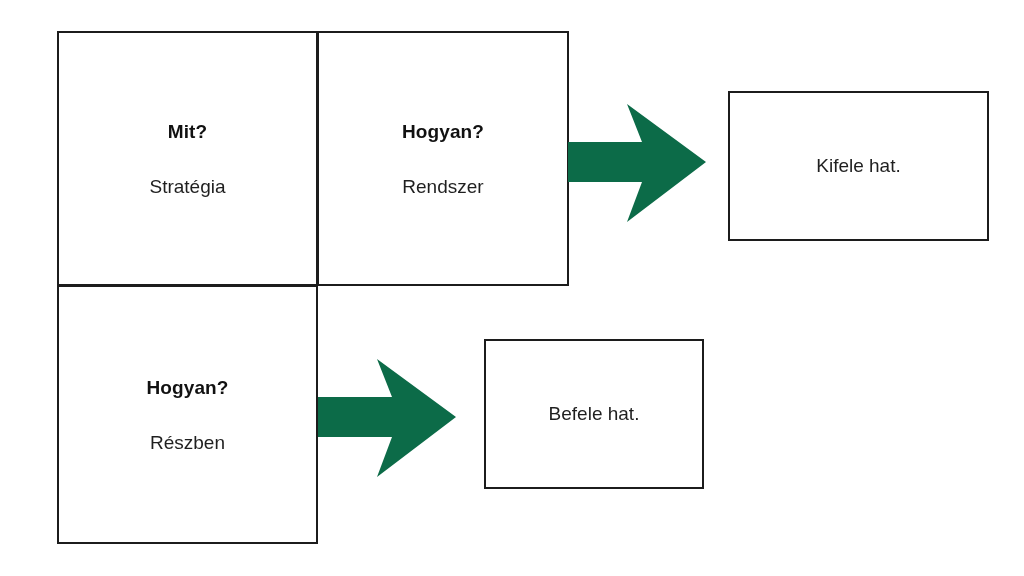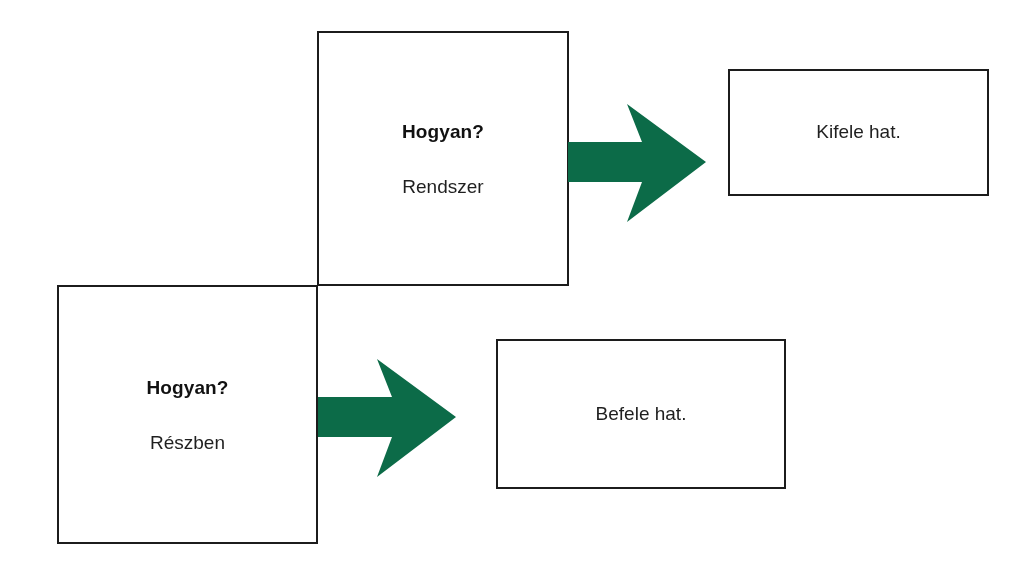--- a/index.html
+++ b/index.html
@@ -32,22 +32,22 @@
     align-items: center;
     justify-content: center;
     text-align: center;
   }
 
   
   .cell-mit      { left: 57px;  top: 31px;  width: 261px; height: 255px; }
   .cell-rendszer { left: 317px; top: 31px;  width: 252px; height: 255px; }
   .cell-modszer  { left: 57px;  top: 285px; width: 261px; height: 259px; }
 
-  .outcome-top    { left: 728px; top: 69px;  width: 261px; height: 127px; }
-  .outcome-bottom { left: 496px; top: 339px; width: 290px; height: 150px; }
+  .outcome-top    { left: 728px; top: 91px;  width: 261px; height: 150px; }
+  .outcome-bottom { left: 484px; top: 339px; width: 220px; height: 150px; }
 
   .q-label {
     font-weight: bold;
     font-size: 19px;
     letter-spacing: .1px;
     line-height: 1;
     color: #111111;
   }
   .q-value {
     font-size: 19px;
@@ -73,20 +73,24 @@
     display: block;
   }
   .arrow-top    { left: 568px; top: 104px; width: 138px; height: 118px; }
   .arrow-bottom { left: 318px; top: 359px; width: 138px; height: 118px; }
 </style>
 </head>
 <body>
 
 <div id="canvas">
 
+  <div class="box cell-mit">
+    <div class="q-label">Mit?</div>
+    <div class="q-value">Stratégia</div>
+  </div>
 
   <div class="box cell-rendszer">
     <div class="q-label">Hogyan?</div>
     <div class="q-value">Rendszer</div>
   </div>
 
   <div class="box cell-modszer">
     <div class="q-label">Hogyan?</div>
     <div class="q-value">Részben</div>
   </div>

